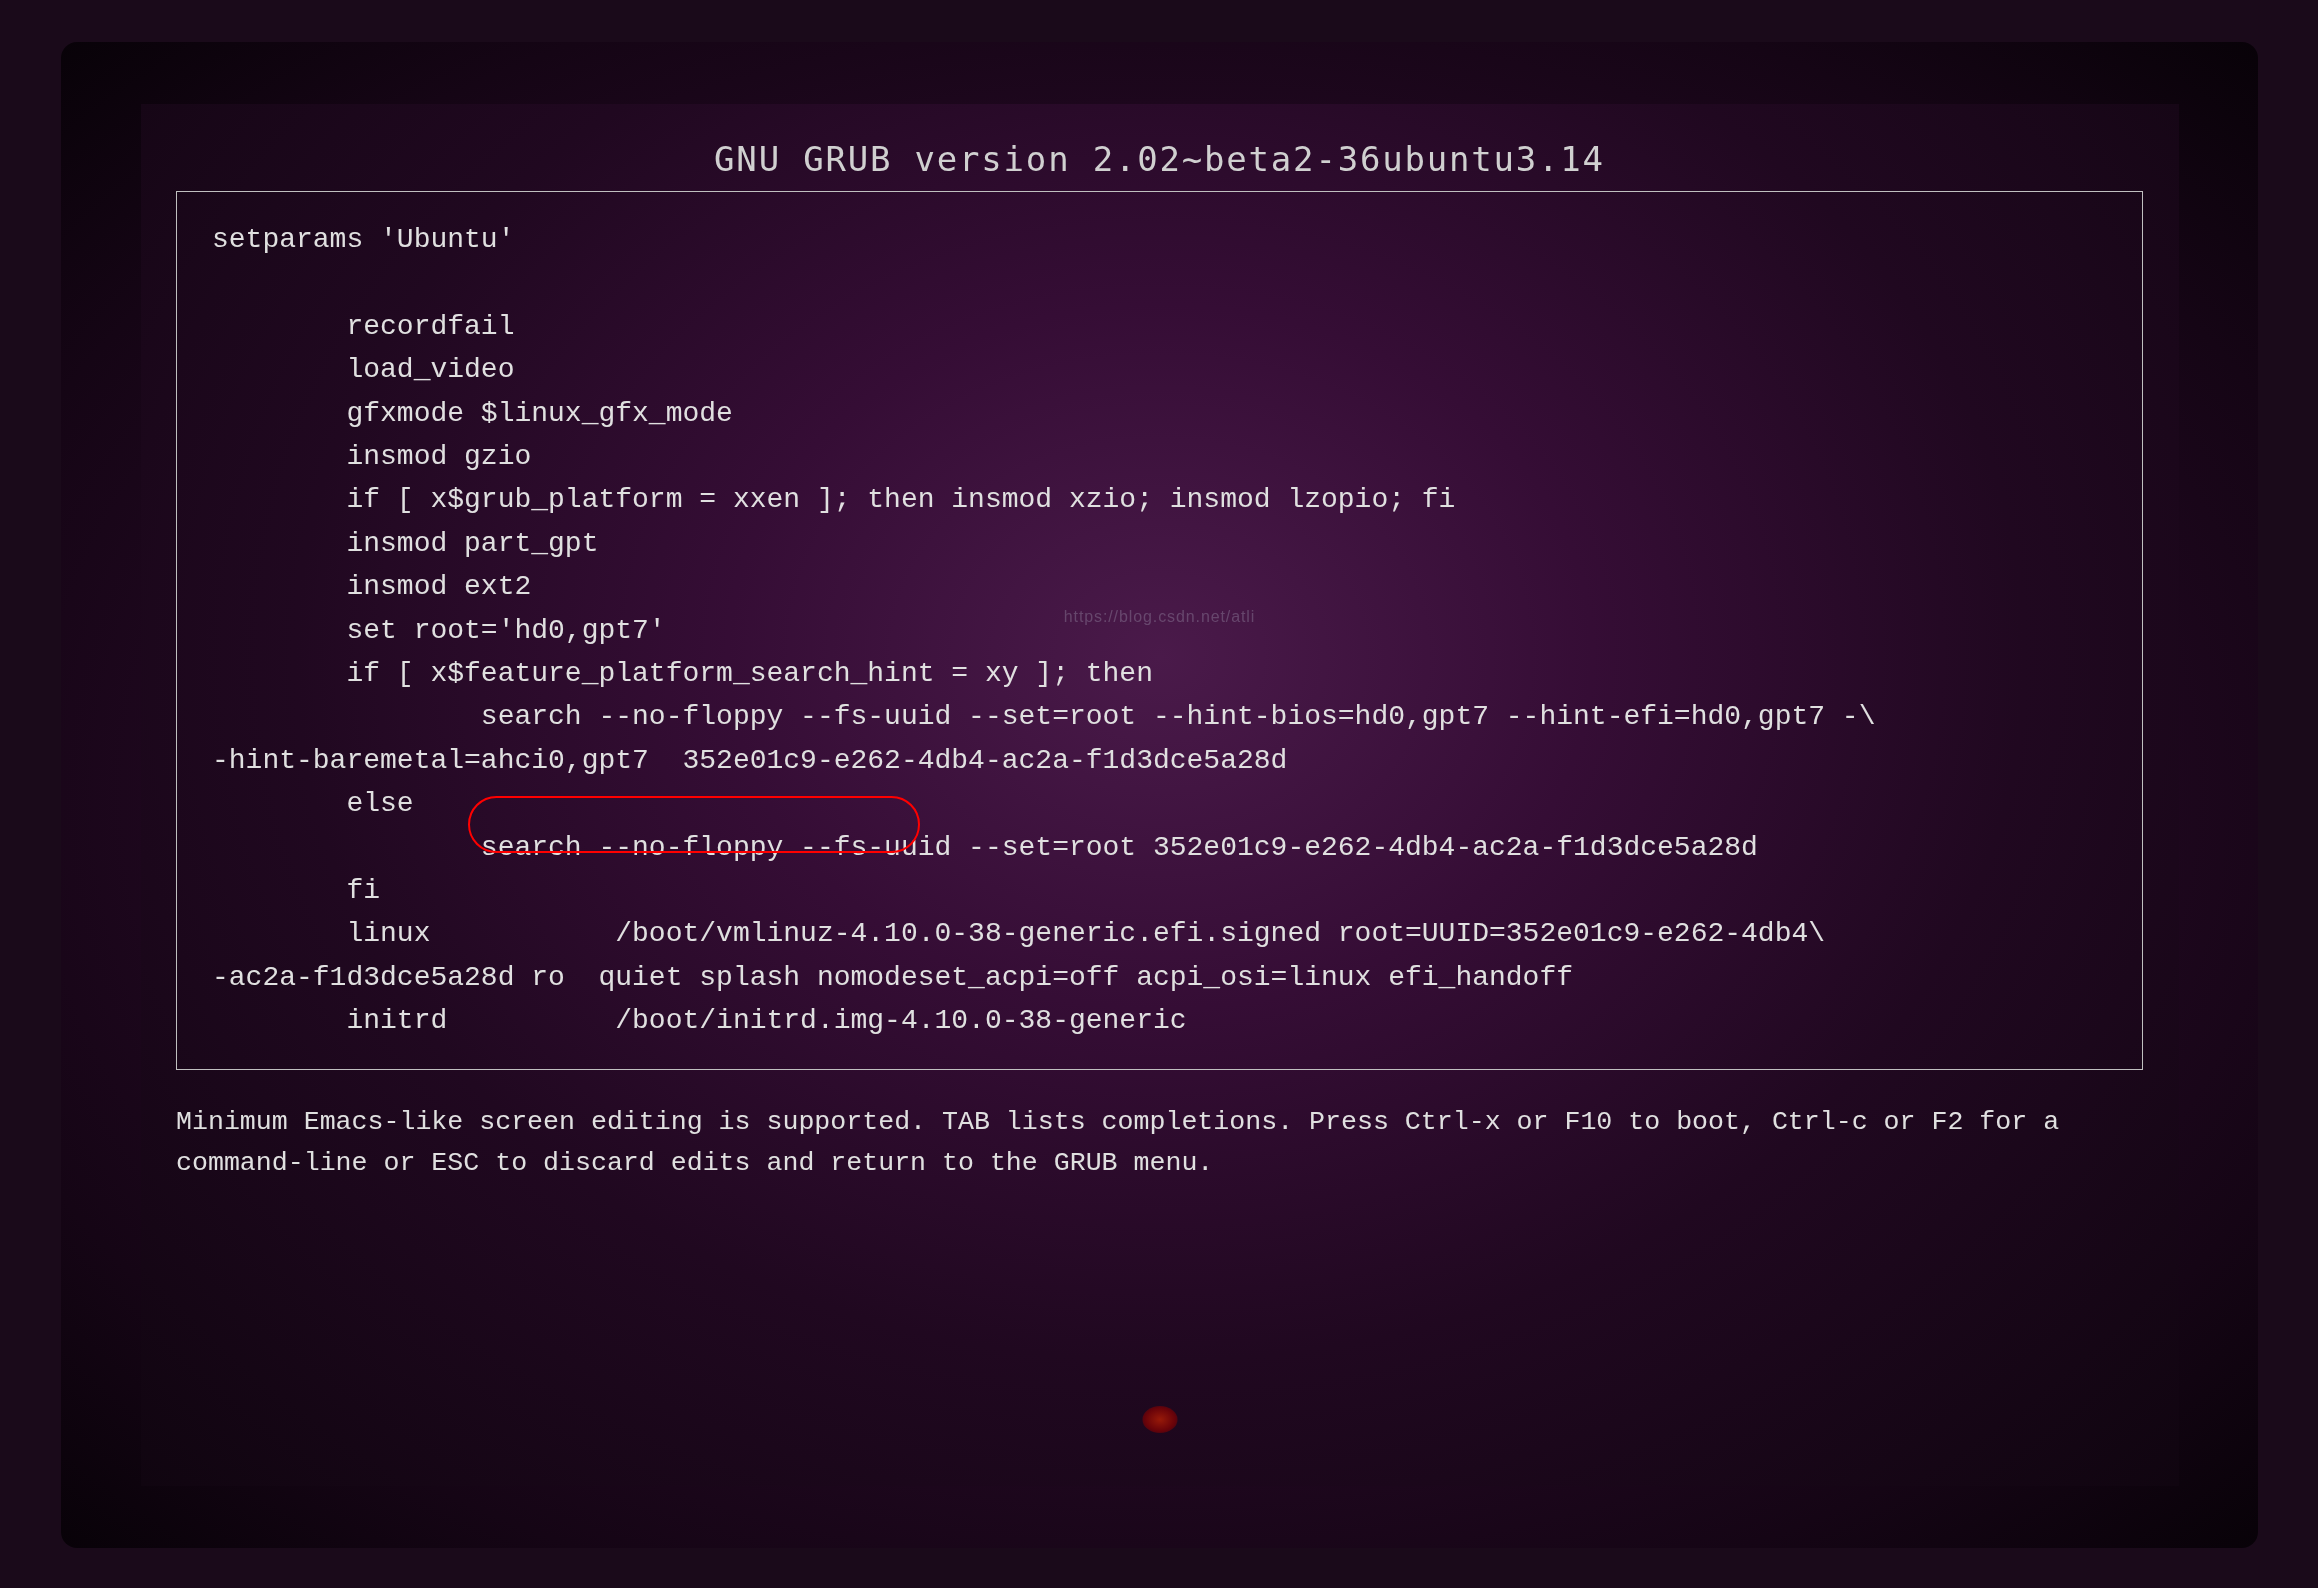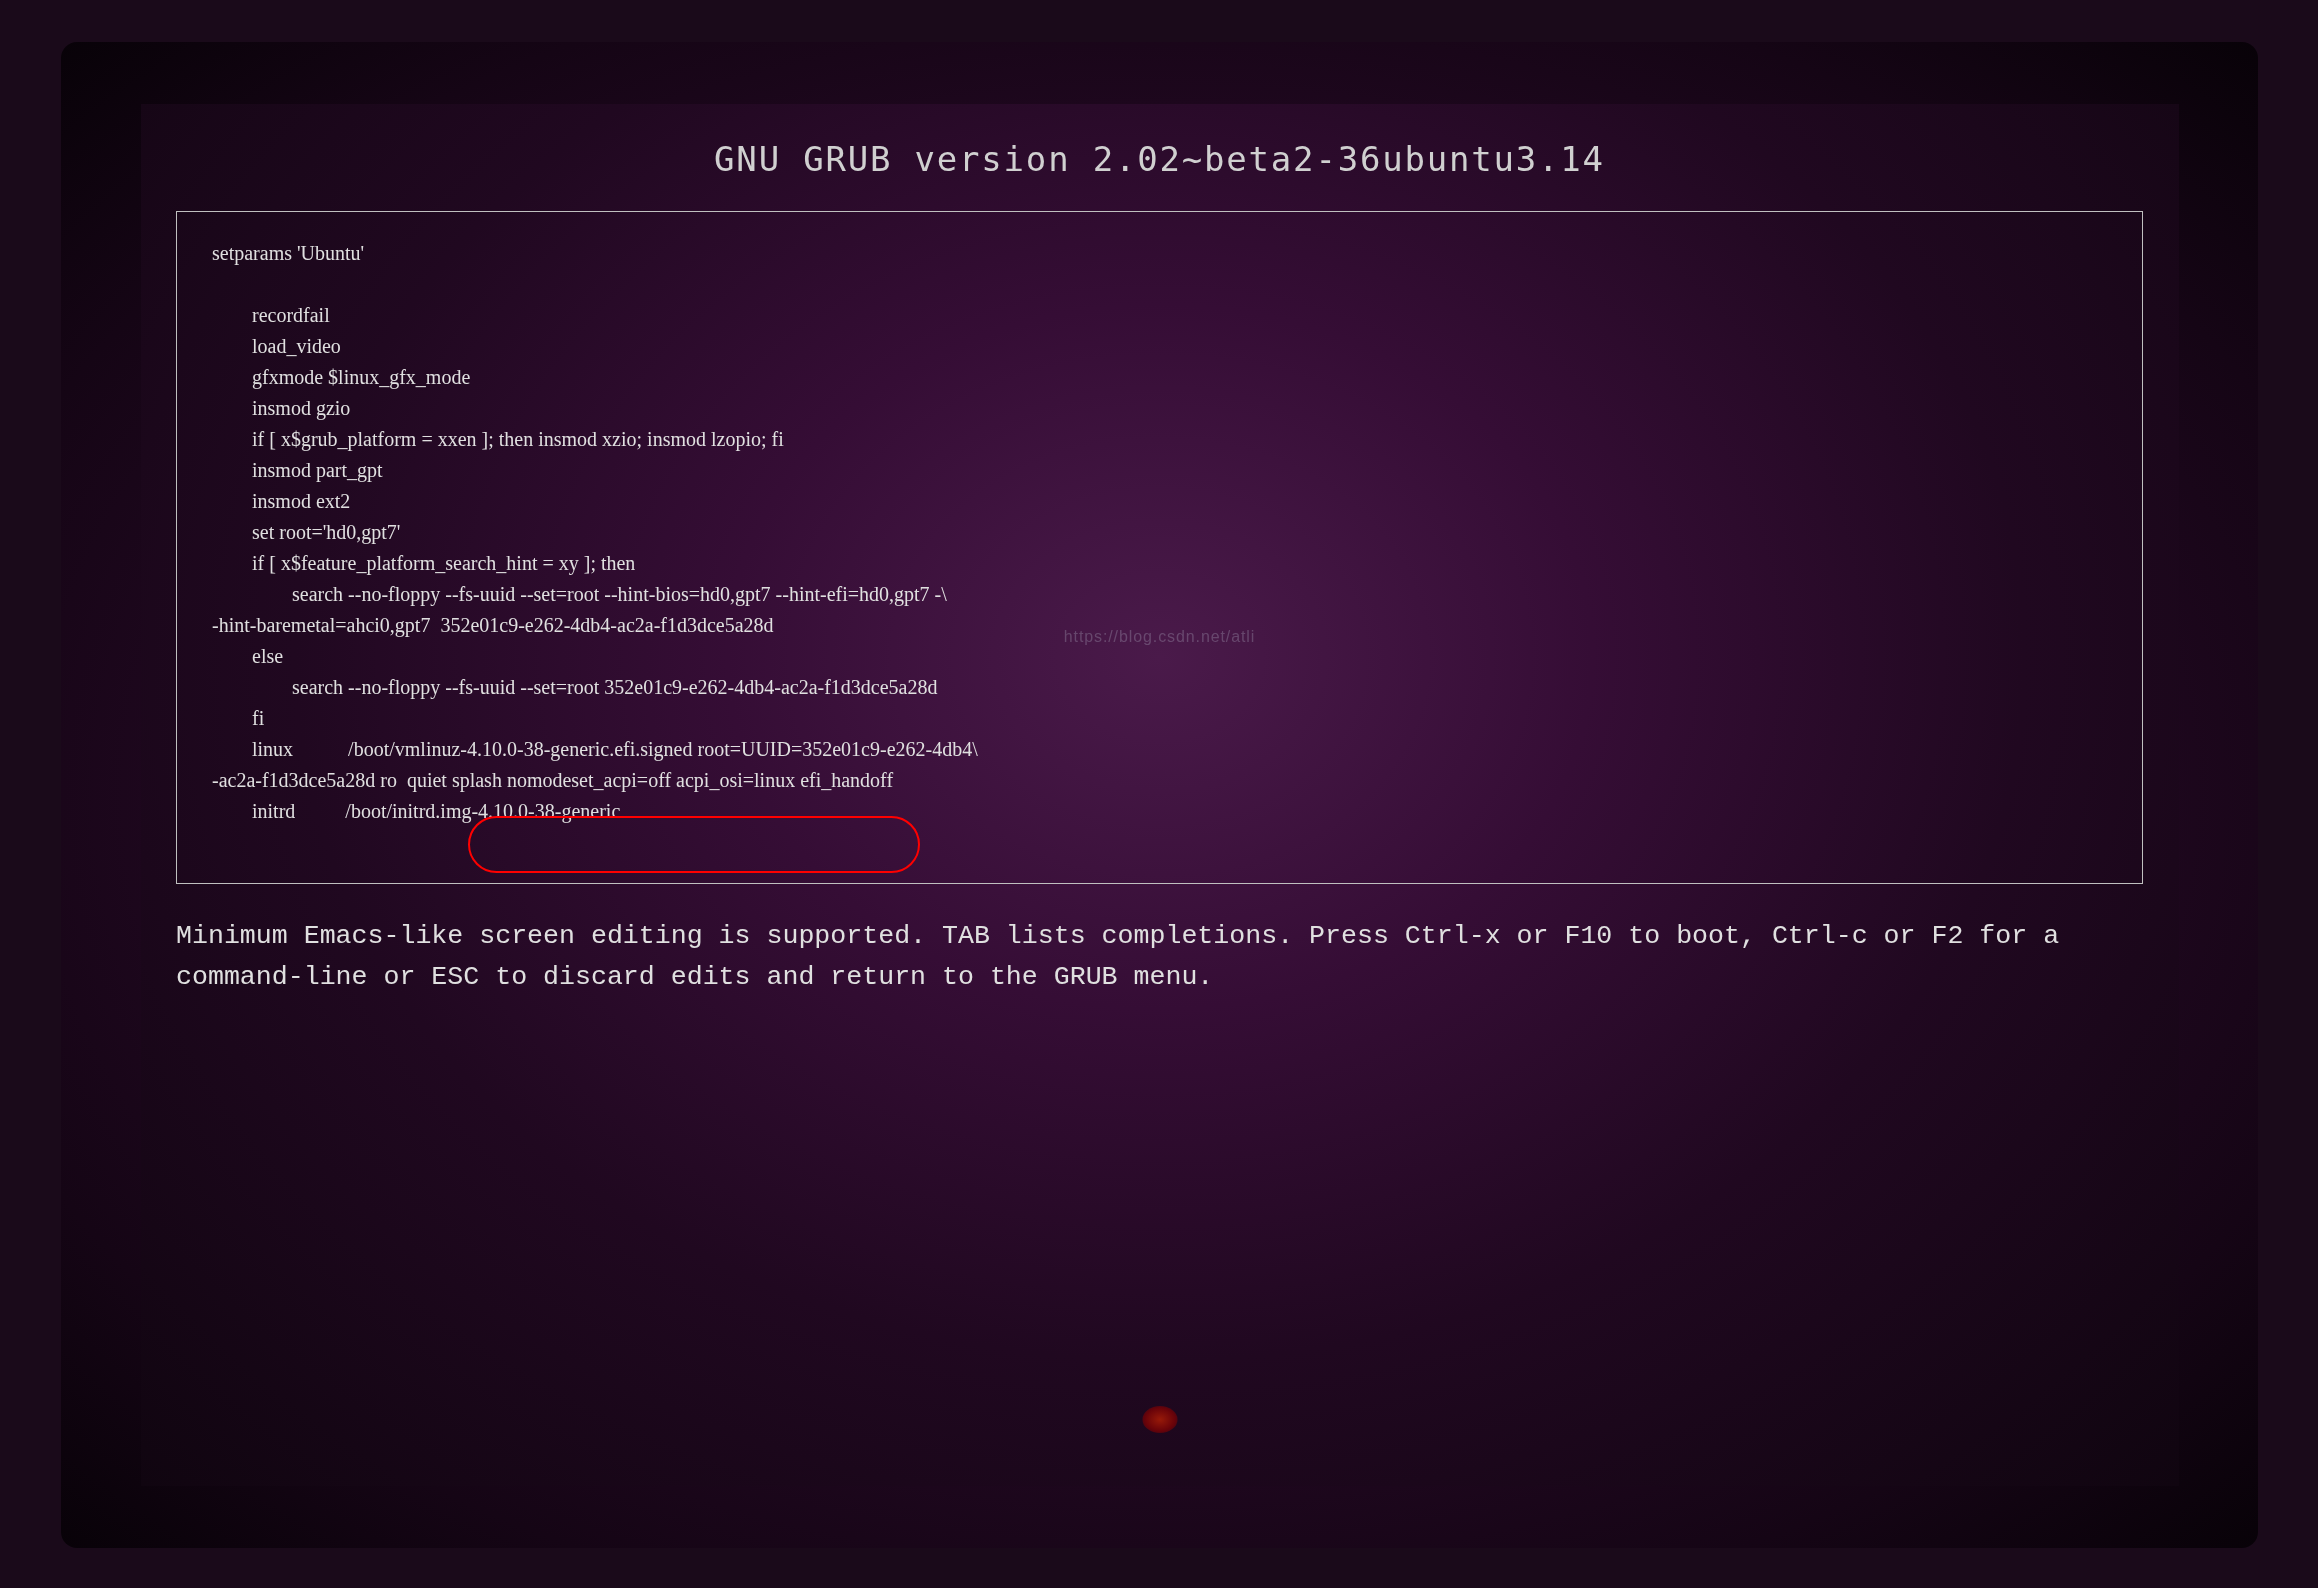--- a/index.html
+++ b/index.html
@@ -36,37 +36,37 @@
       align-items: center;
       padding-top: 35px;
       position: relative;
     }
 
     .grub-title {
       color: #d0d0d0;
       font-size: 34px;
       font-family: monospace;
       letter-spacing: 1.8px;
-      margin-bottom: 32px;
+      margin-bottom: 12px;
       font-weight: normal;
     }
 
     .grub-editor-box {
       width: 1967px;
       border: 1.8px solid #c0c0c0;
       background: transparent;
       padding: 26.6px 35px;
       min-height: 673px;
       position: relative;
     }
 
     .code-block {
       color: #e0e0e0;
-      font-size: 20px;
-      font-family: Liberation Serif, serif;
+      font-size: 28px;
+      font-family: Liberation Mono, monospace;
       line-height: 1.55;
       white-space: pre;
       position: relative;
     }
 
     .highlight-circle {
       position: absolute;
       border: 2.7px solid red;
       border-radius: 35px;
       pointer-events: none;

